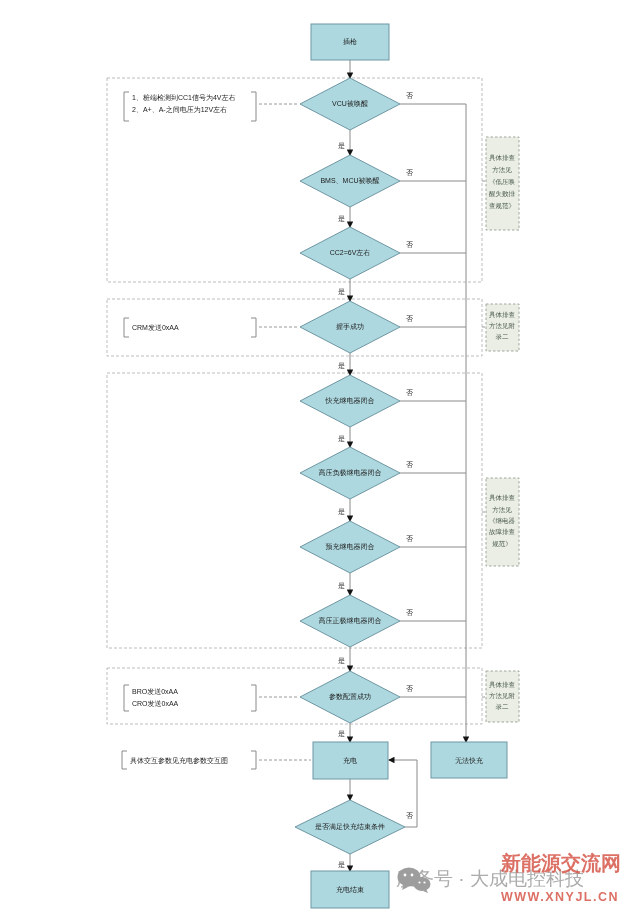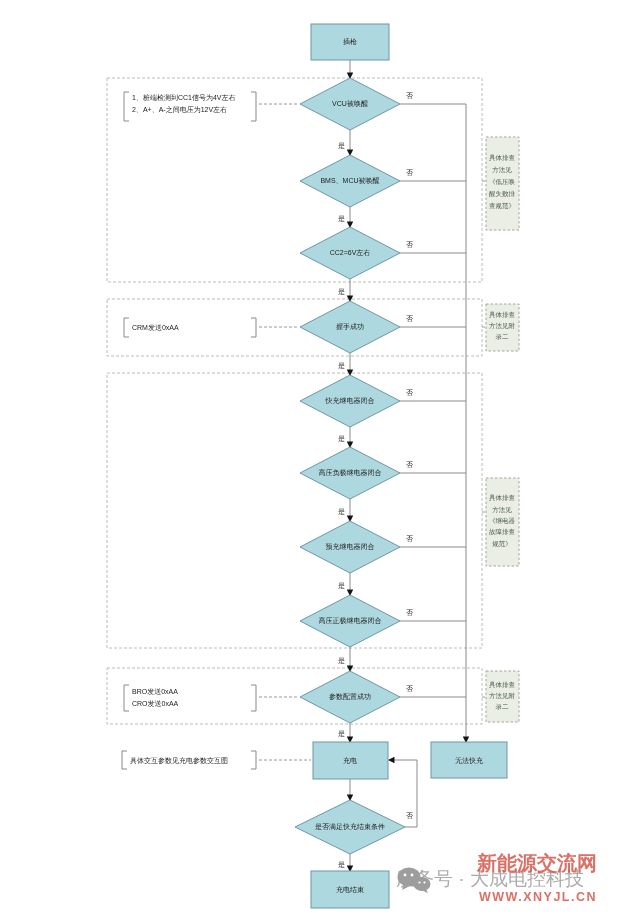--- a/index.html
+++ b/index.html
@@ -11,21 +11,21 @@
   .flow{stroke:#8a8a8a;stroke-width:1;fill:none;}
   .dashg{stroke:#bcbcbc;stroke-width:1;stroke-dasharray:3 2;fill:none;}
   .noteb{fill:#eaeee4;stroke:#a0a89e;stroke-width:1;stroke-dasharray:2.5 2;}
   .conndash{stroke:#9a9a9a;stroke-width:1;stroke-dasharray:3 2;}
   .bracket{stroke:#8a8a8a;stroke-width:1;fill:none;}
   .notetext{fill:#49574c;font-size:6.5px;}
   .yn{fill:#2a2a2a;}
   
   .wm-gray{position:absolute;left:396px;top:866px;display:flex;align-items:center;gap:7px;
            color:#ababab;font-size:19px;white-space:nowrap;}
-  .wm-red{position:absolute;left:477px;top:853px;color:rgba(211,76,62,0.8);text-align:right;line-height:1;}
+  .wm-red{position:absolute;left:501px;top:853px;color:rgba(211,76,62,0.8);text-align:left;line-height:1;}
   .wm-red .site{font-size:20px;font-weight:bold;white-space:nowrap;}
   .wm-red .url{font-size:12.5px;font-weight:bold;letter-spacing:1.5px;margin-top:18px;white-space:nowrap;}
 </style>
 </head>
 <body>
 
 <div class="canvas">
 <svg width="633" height="918" viewBox="0 0 633 918">
   <defs>
     <marker id="arr" viewBox="0 0 10 10" refX="8.5" refY="5" markerWidth="6.5" markerHeight="6.5" orient="auto-start-reverse">

